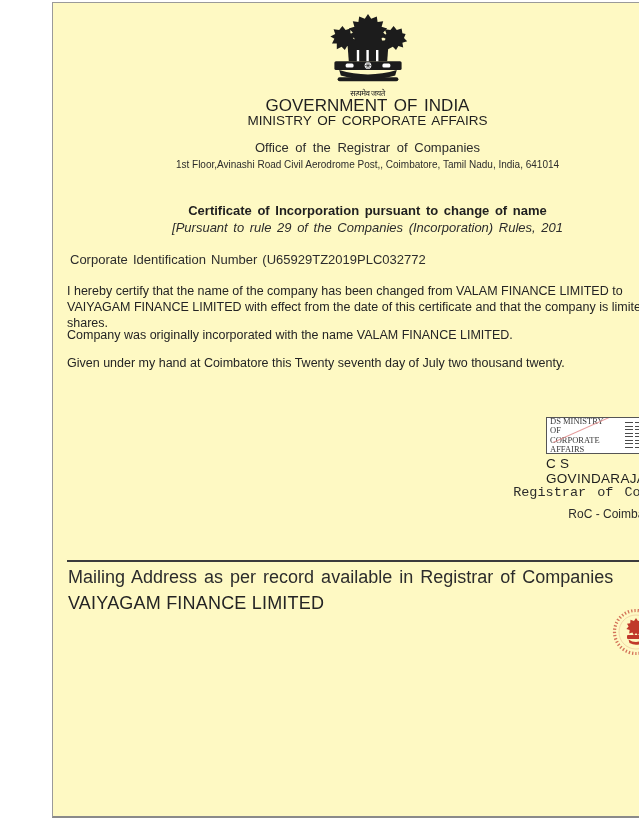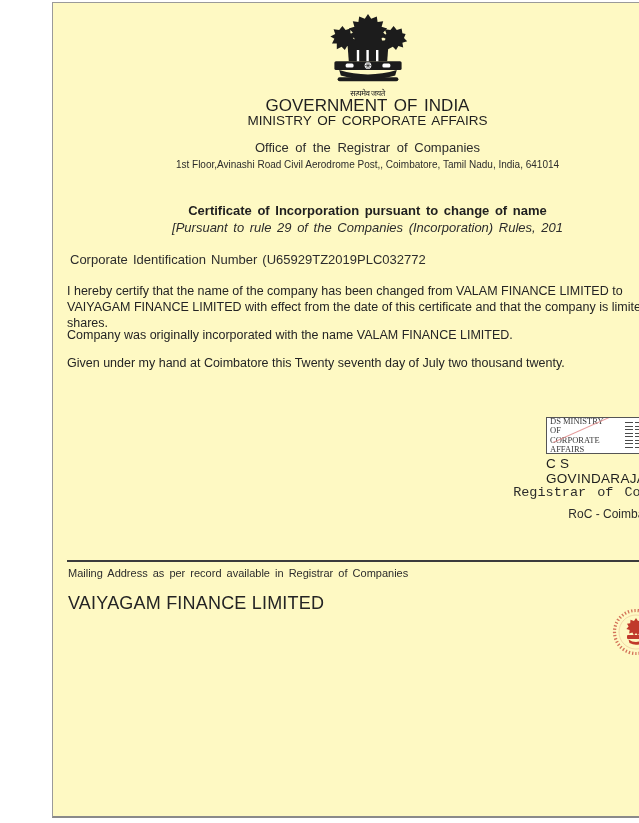--- a/index.html
+++ b/index.html
@@ -48,21 +48,21 @@
   }
   .ds-scribble{
     left:6px;top:24px;width:70px;height:1px;background:rgba(226,137,137,.85);
     transform:rotate(-24deg);transform-origin:left center;
   }
   .signer-name{left:493px;top:453px;font-size:13.5px;color:#1f1f1f;letter-spacing:.3px;}
   .designation{right:17px;top:482px;font-size:13.5px;color:#2c2c2c;word-spacing:3px;font-family:Liberation Mono, monospace;}
   .roc-office{right:17px;top:504px;font-size:12px;color:#2c2c2c;}
 
   .divider{left:14px;top:557px;width:611px;height:2px;background:#3c3c3c;}
-  .mail-heading{left:15px;top:564px;font-size:11px;color:#2c2c2c;word-spacing:2px;}
+  .mail-heading{left:15px;top:564px;font-size:18px;color:#2c2c2c;word-spacing:2px;}
   .company-name{left:15px;top:590px;font-size:18px;color:#242424;letter-spacing:.2px;}
   .mail-address{left:15px;top:614px;width:492px;font-size:12.5px;line-height:16px;color:#242424;}
 
   .seal-wrap{left:557px;top:602px;width:52px;height:54px;}
 </style>
 </head>
 <body>
 
 <div class="page">
 

